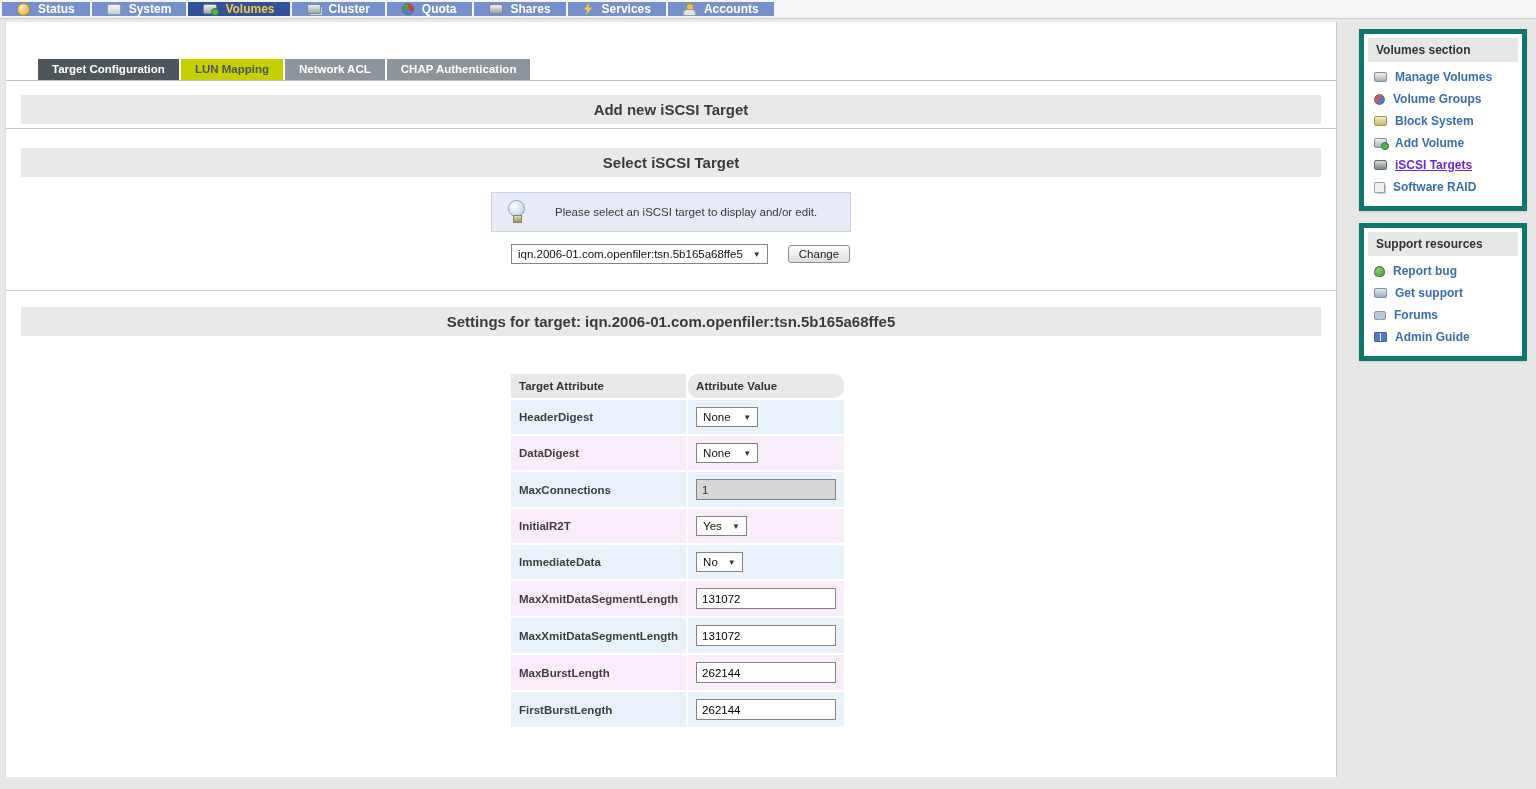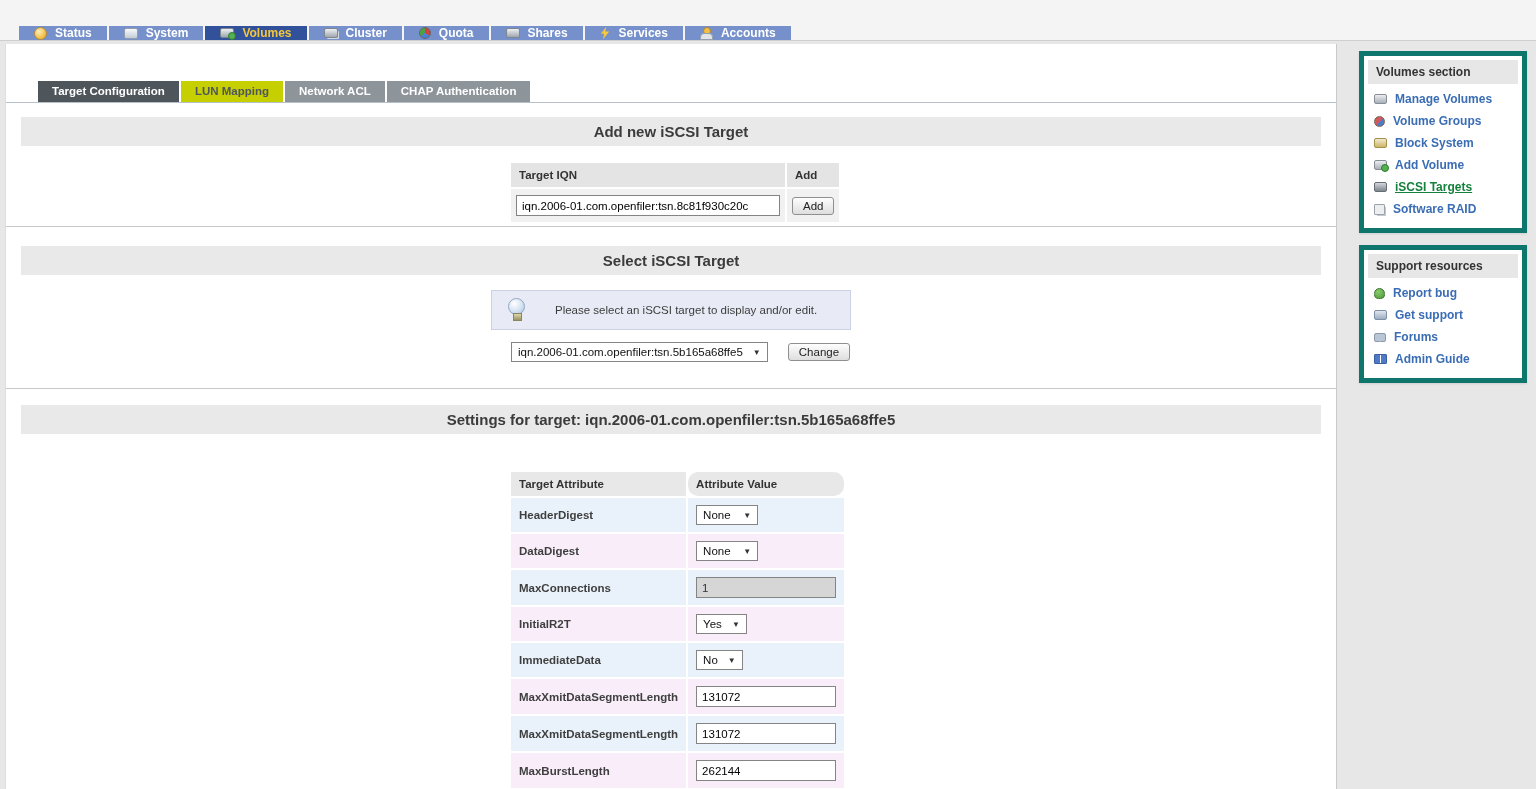--- a/index.html
+++ b/index.html
@@ -1,21 +1,21 @@
 <!DOCTYPE html>
 <html><head>
 <meta charset="utf-8">
 <style>
   * { box-sizing: border-box; margin: 0; padding: 0; }
   html, body { width: 1536px; height: 789px; overflow: hidden; }
   body { background: #e7e7e7; font-family: "Liberation Sans", sans-serif; }
 
   
-  .topnav { height: 41px; background: #f4f4f4; border-bottom: 1px solid #cfcfcf;
-            display: flex; align-items: flex-end; padding-left: 19px; }
+  .topnav { height: 19px; background: #f4f4f4; border-bottom: 1px solid #cfcfcf;
+            display: flex; align-items: center; padding-left: 2px; }
   .tab { display: flex; align-items: center; gap: 8px; padding: 0 15px; margin-right: 2px;
          background: #7590ca; color: #fff; font-weight: bold; font-size: 12px; cursor: pointer; }
   .tab.active { background: #31519b; color: #f2c63d; }
 
   
   .nicon { display: inline-block; position: relative; flex: none; }
   .nicon.status   { width: 13px; height: 13px; border-radius: 50%;
                     background: radial-gradient(circle at 35% 32%, #ffeebc, #f0b93a 72%);
                     border: 1px solid #c08c2c; }
   .nicon.system   { width: 14px; height: 11px; border-radius: 2px;
@@ -108,21 +108,21 @@
   .select-row { margin: 12px 0 0 505px; display: flex; align-items: center; gap: 20px; }
 
   
   .sidebox { width: 168px; background: #fff; border: 5px solid #0f766e;
              box-shadow: 0 1px 2px rgba(0,0,0,.10); margin-bottom: 12px; padding-bottom: 8px; }
   .sidebox .boxhead { margin: 4px; background: #e7e7e7; padding: 5px 8px;
              font-size: 12px; font-weight: bold; color: #333; }
   .slink { display: flex; align-items: center; gap: 8px; padding: 4px 6px 4px 10px;
            color: #3a6db4; font-weight: bold; font-size: 12px; cursor: pointer;
            text-decoration: none; }
-  .slink.current .slabel { text-decoration: underline; color: #15803d; }
+  .slink.current .slabel { text-decoration: underline; color: #6d28d9; }
 
   .sicon { display: inline-block; flex: none; width: 13px; height: 10px; border-radius: 2px;
            background: linear-gradient(#eceef0, #a8b0b8); border: 1px solid #878f96; position: relative; }
   .sicon.ball  { width: 11px; height: 11px; border-radius: 50%; border: 1px solid #77604f;
                  background: linear-gradient(135deg, #d05a5a 50%, #4f79c9 50%); }
   .sicon.gold  { background: linear-gradient(#f2ead0, #cdb765); border-color: #a3914c; }
   .sicon.plus::after { content: ""; position: absolute; right: -3px; bottom: -3px; width: 6px; height: 6px;
                  border-radius: 50%; background: #53b150; border: 1px solid #2e7d2c; }
   .sicon.darkdisk { background: linear-gradient(#d3d7db, #7d858d); border-color: #666d74; }
   .sicon.sheets { width: 11px; height: 11px; background: #eceef0; border: 1px solid #9aa2ab;
@@ -181,36 +181,20 @@
 
     <div class="subtab-row">
       <div class="subtab dark">Target Configuration</div>
       <div class="subtab active">LUN Mapping</div>
       <div class="subtab">Network ACL</div>
       <div class="subtab">CHAP Authentication</div>
     </div>
 
     <div class="section-bar">Add new iSCSI Target</div>
 
-    <table class="df add-table">
-      <tbody>
-          <tr>
-        <th class="c1">Target IQN</th>
-        <th class="c2">Add</th>
-      </tr>
-      <tr>
-        <td>
-          <input class="text iqn-input" type="text" value="iqn.2006-01.com.openfiler:tsn.8c81f930c20c" style="">
-        </td>
-        <td>
-          <button class="btn">Add</button>
-        </td>
-      </tr>
-    </tbody>
-      </table>
 
     <hr class="rule r1">
 
     <div class="section-bar" style="margin-top:19px;">Select iSCSI Target</div>
 
     <div class="infobox">
       <span class="bulb"></span>
       <span class="hint">Please select an iSCSI target to display and/or edit.</span>
     </div>
 

